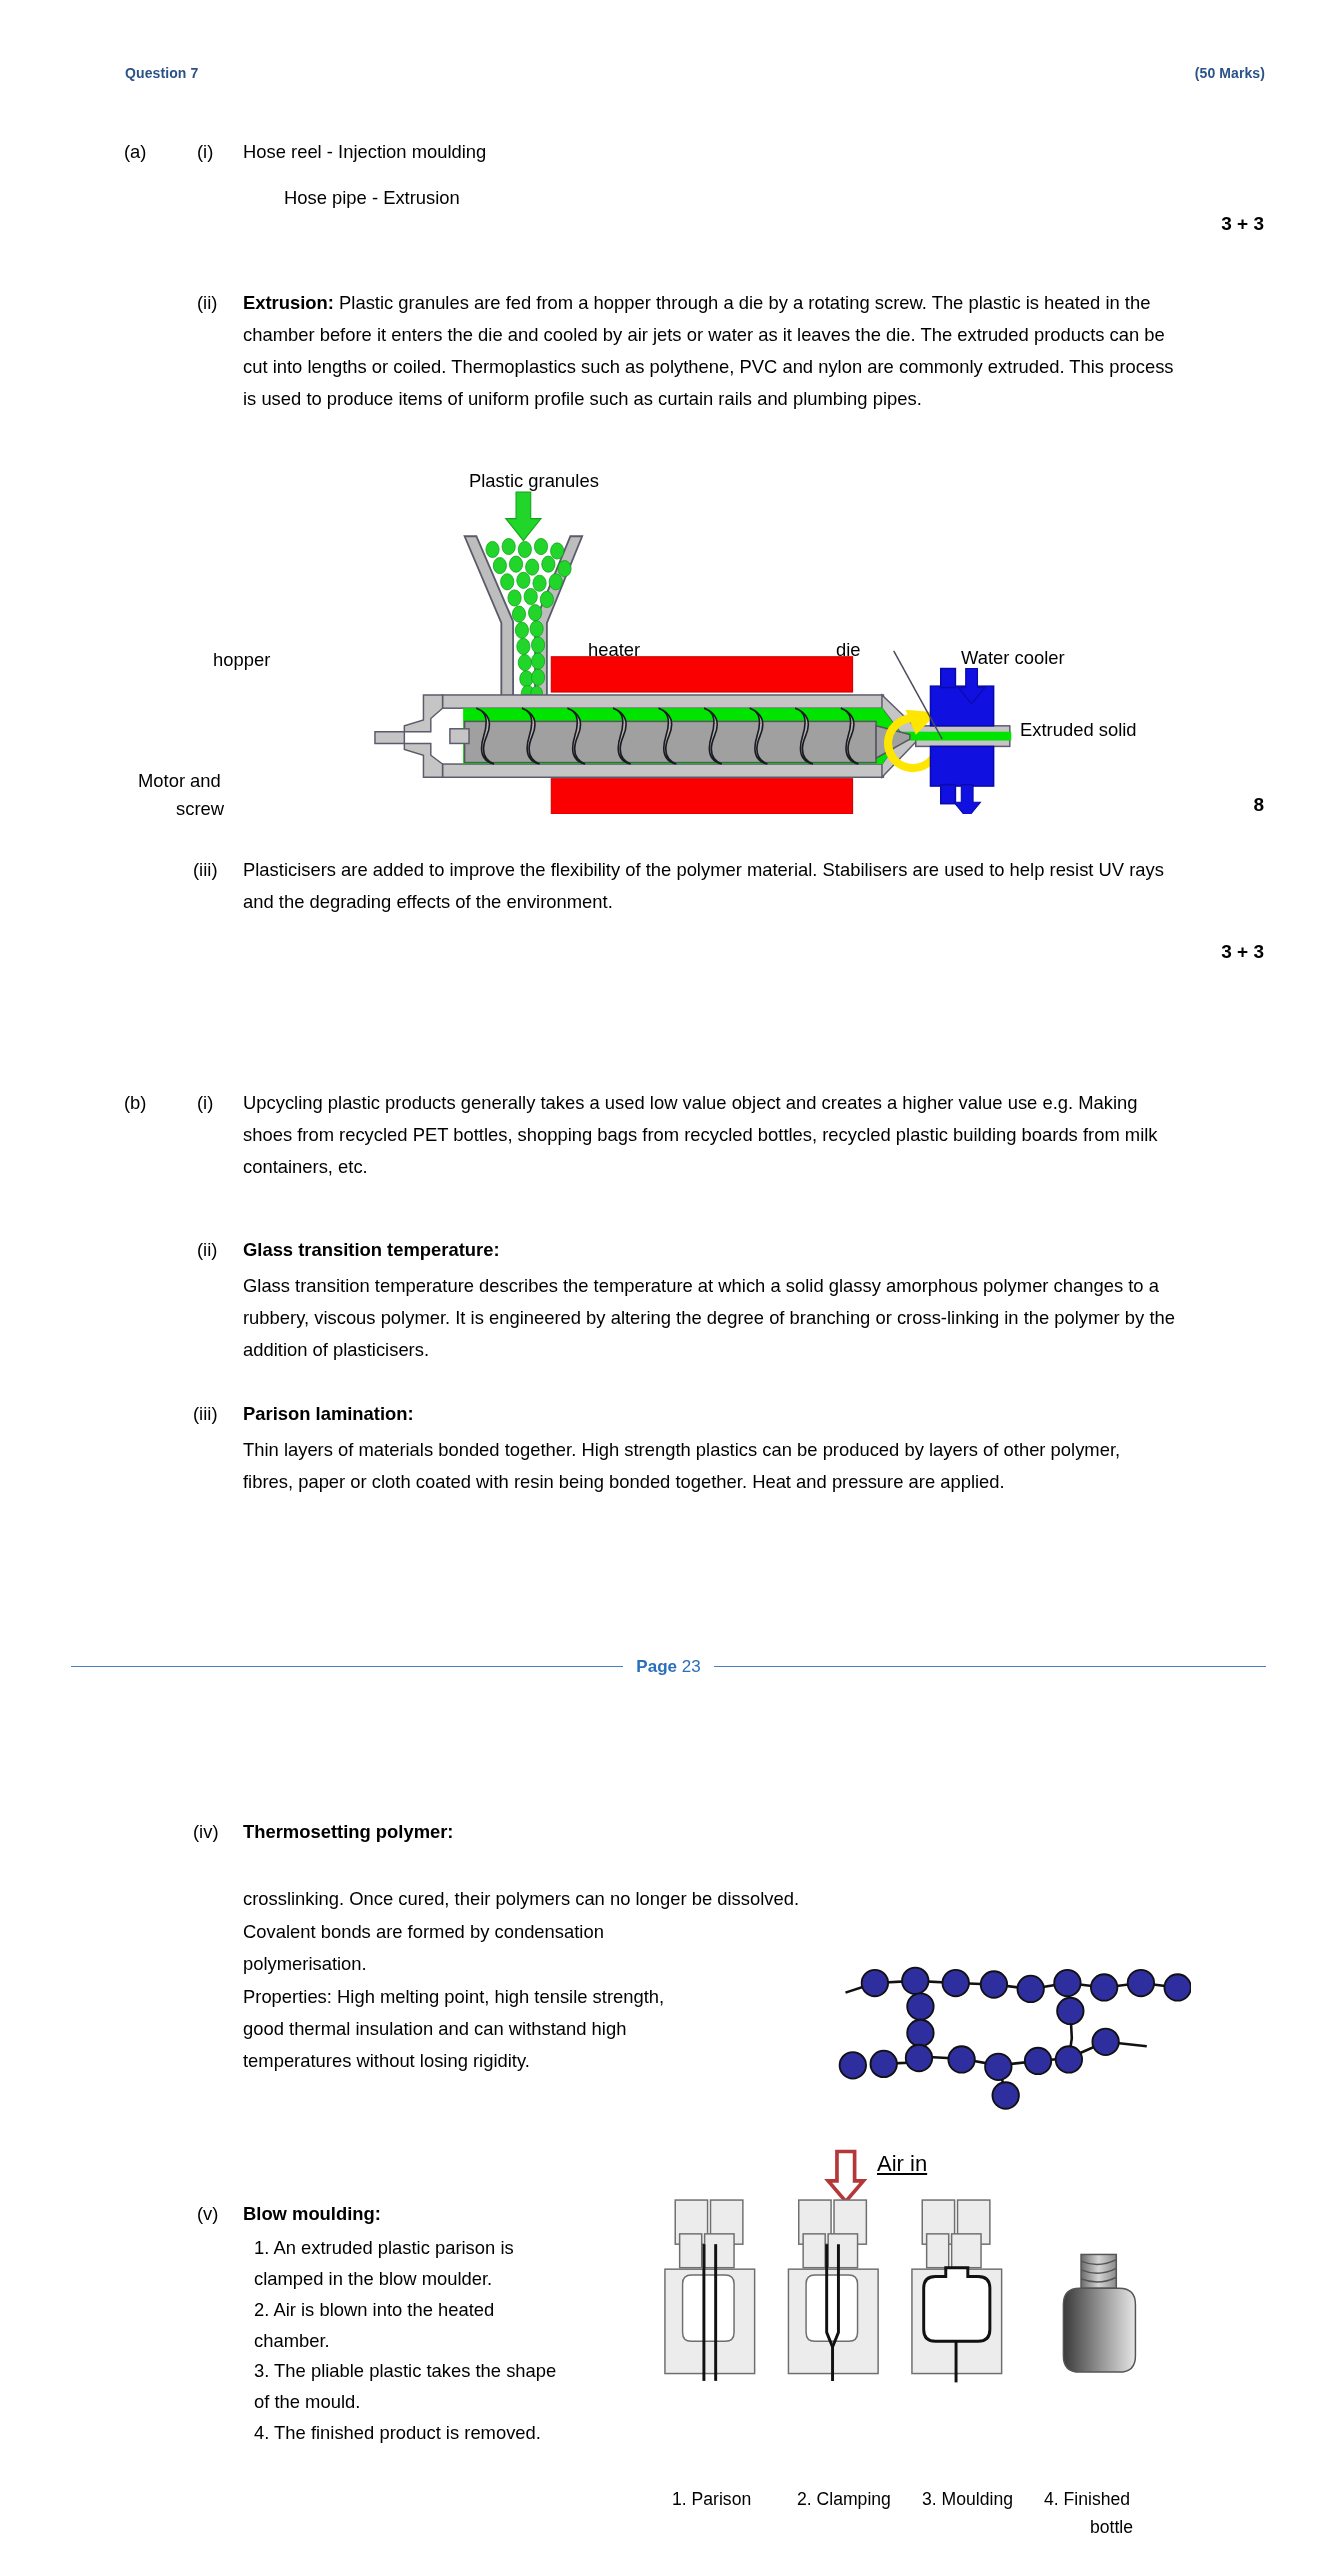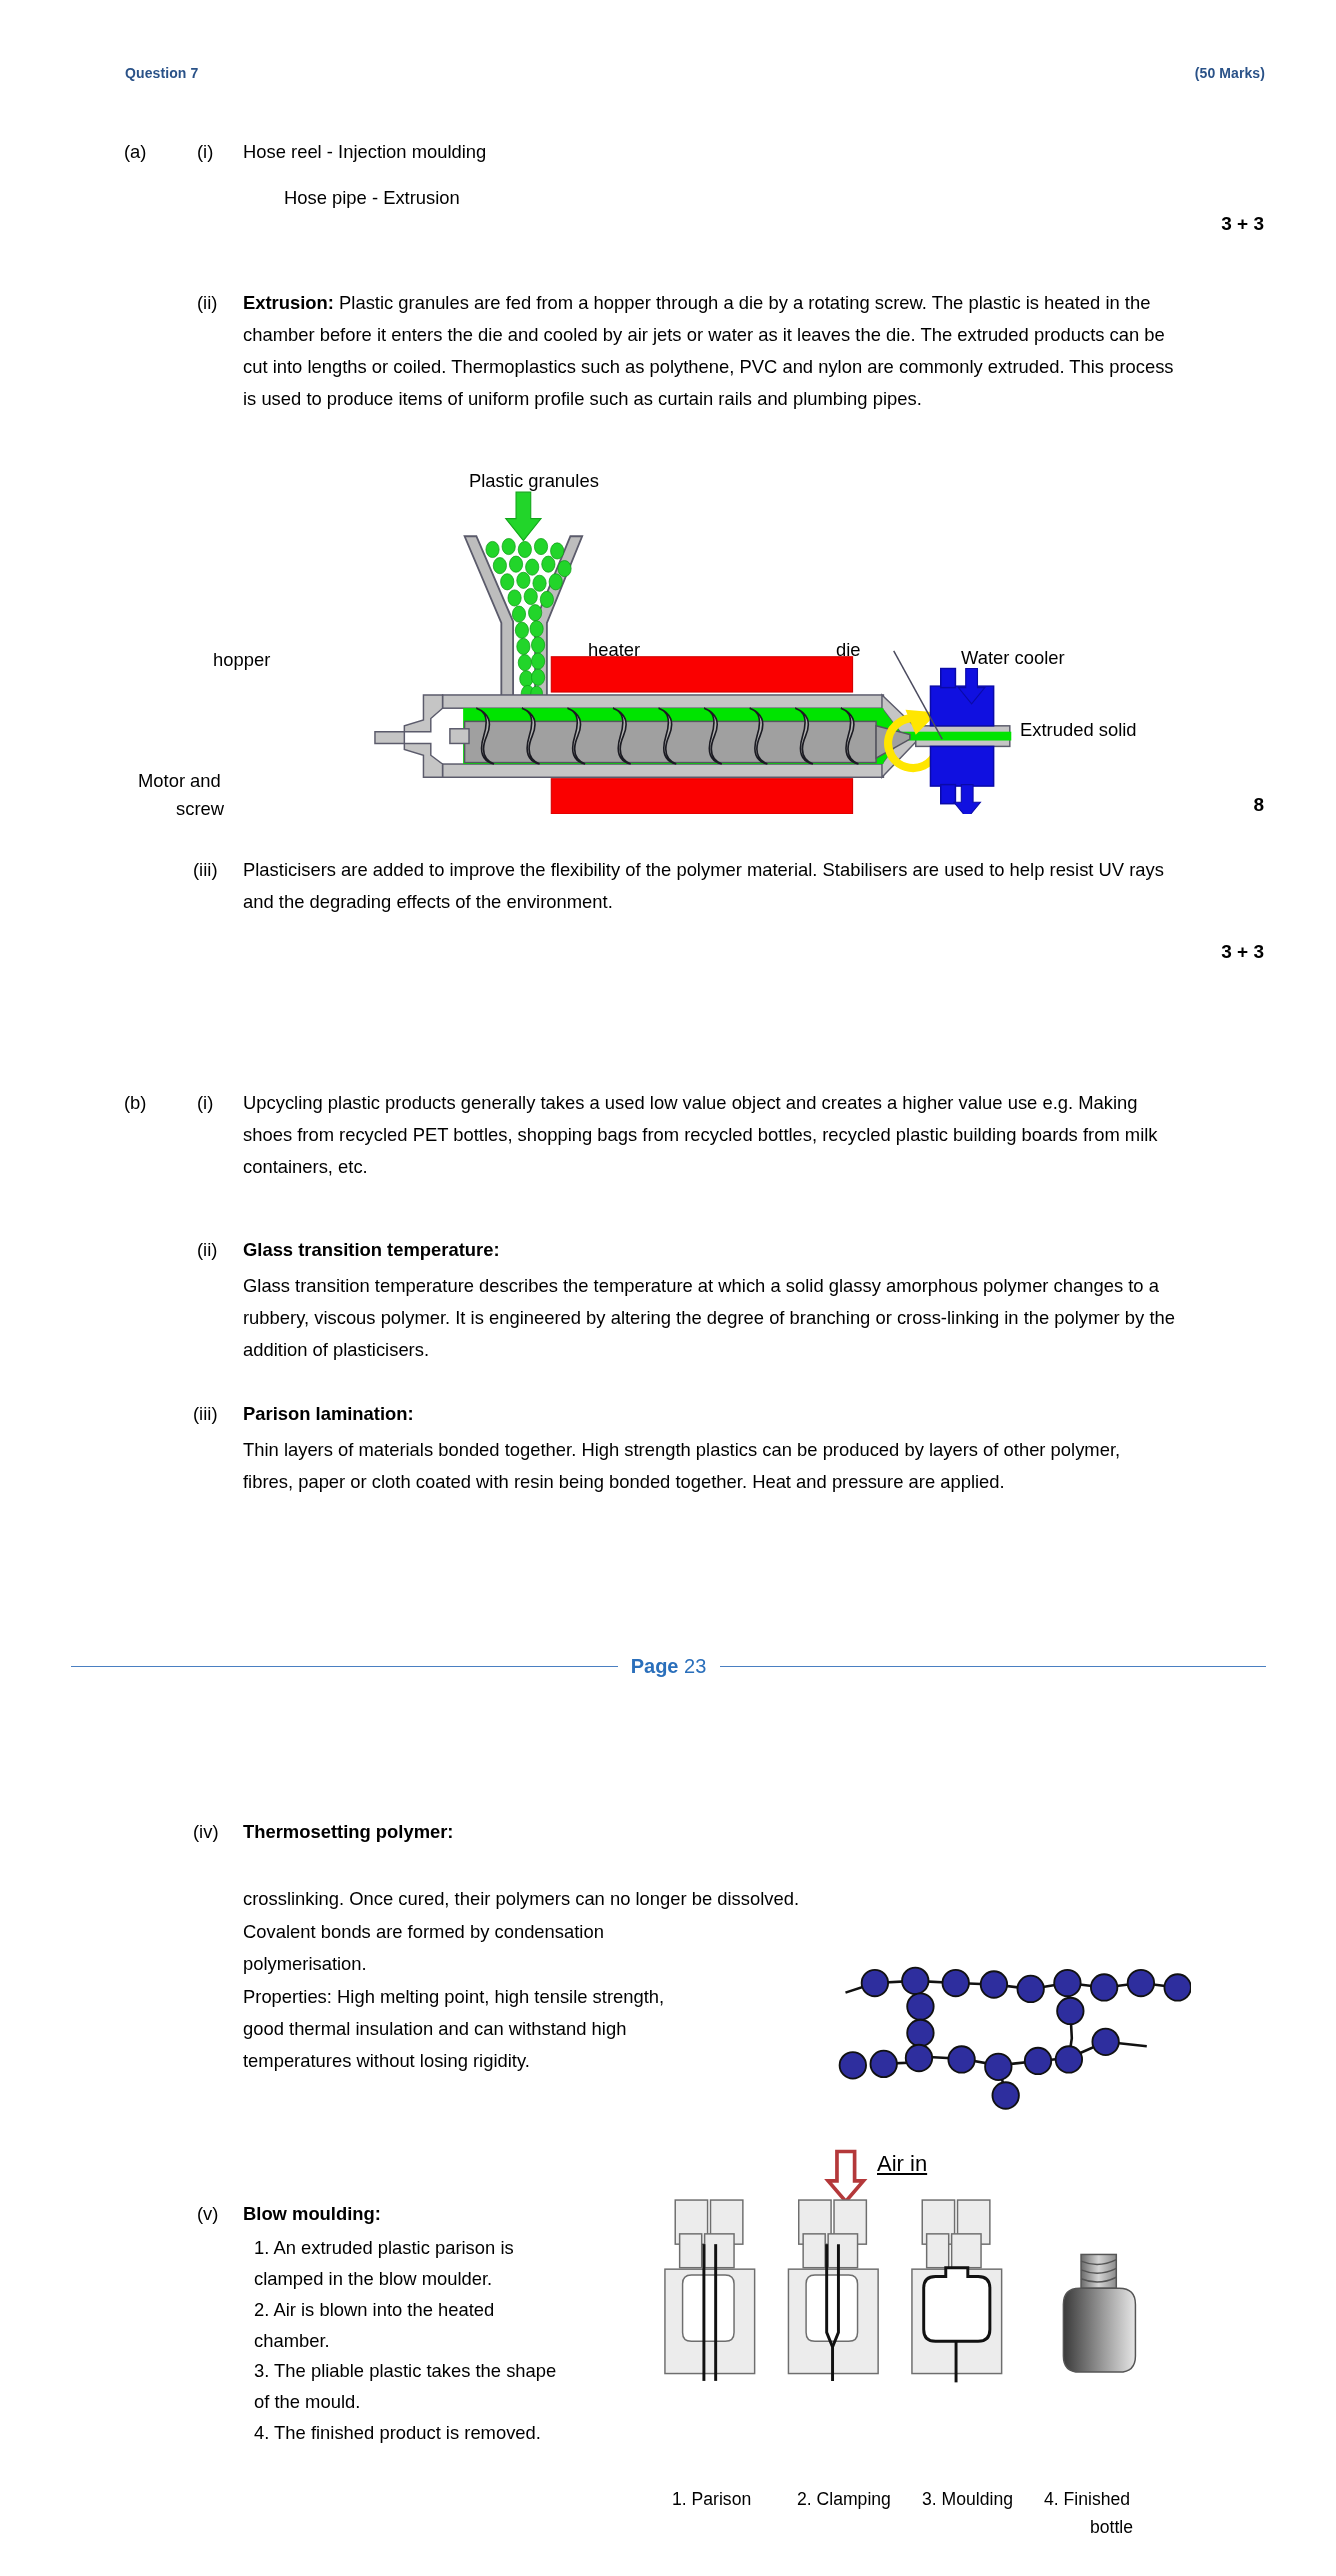--- a/index.html
+++ b/index.html
@@ -58,21 +58,21 @@
     display: flex;
     align-items: center;
     gap: 13.2px;
   }
   .footer-rule {
     flex: 1 1 auto;
     height: 1.5px;
     background: #4a7fc1;
   }
   .footer-page {
-    font-size: 20px;
+    font-size: 17px;
     color: #2a6fbb;
     white-space: nowrap;
   }
   .footer-page .pg { font-weight: bold; }
 
   
   #extrusion-figure {
     position: absolute;
     left: 279px;
     top: 476px;

